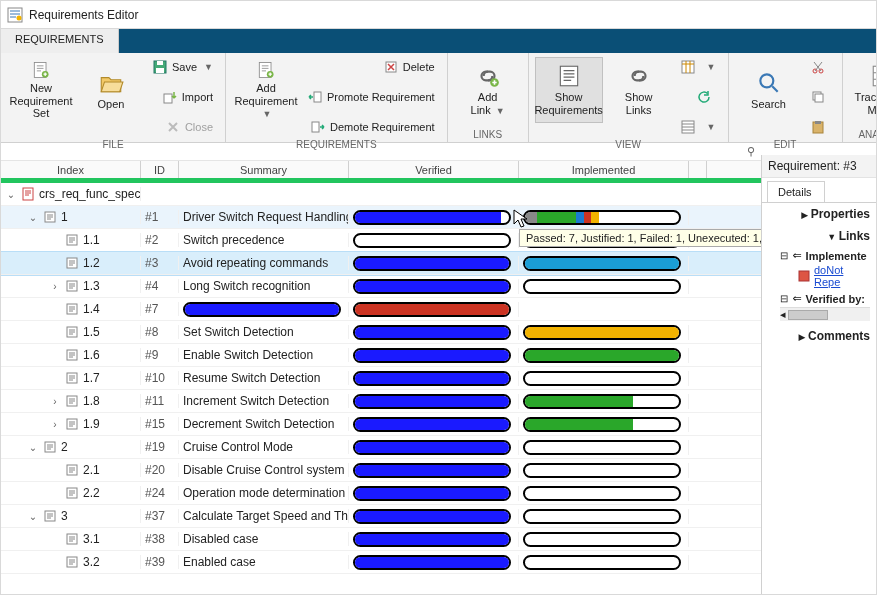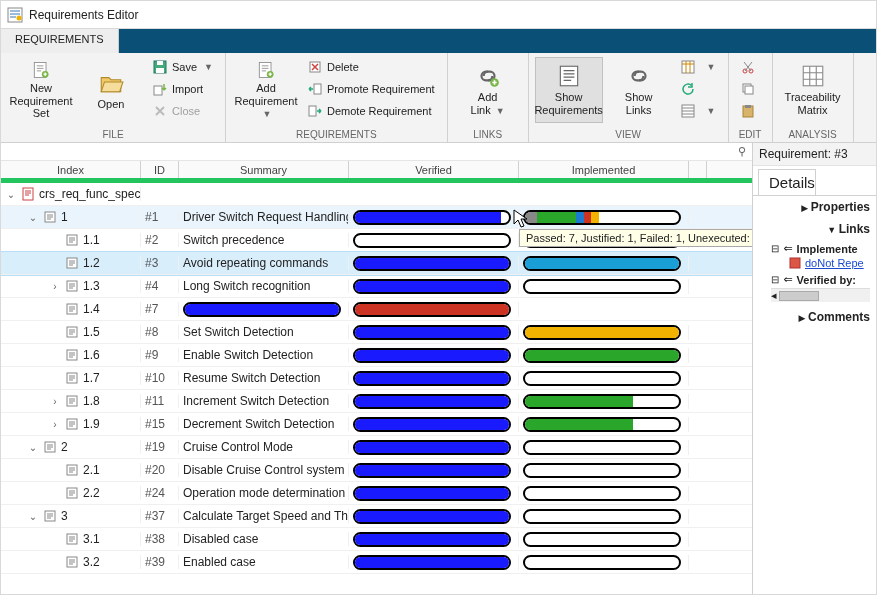--- a/index.html
+++ b/index.html
@@ -12,21 +12,21 @@
   .tabstrip { display:flex; height:24px; background:#0a4f76; }
   .tabstrip .tab { padding:4px 14px; font-size:11px; color:#222; background:#eee; border-right:1px solid #ccc; cursor:pointer; }
 
   .ribbon { display:flex; height:90px; background:#f3f3f3; border-bottom:1px solid #d0d0d0; user-select:none; }
   .group { display:flex; flex-direction:column; border-right:1px solid #d0d0d0; padding:4px 6px 2px; }
   .group-body { display:flex; flex:1; align-items:flex-start; gap:2px; }
   .group-label { text-align:center; font-size:10px; color:#666; padding-top:2px; }
   .big-btn { display:flex; flex-direction:column; align-items:center; justify-content:center; gap:2px; width:68px; height:66px; padding:2px; cursor:pointer; border:1px solid transparent; text-align:center; font-size:11px; line-height:1.15;}
   .big-btn.active { background:#e0e0e0; border-color:#c0c0c0;}
   .big-btn svg { width:26px; height:26px; }
-  .smallcol { display:flex; flex-direction:column; gap:2px;}
+  .smallcol { display:flex; flex-direction:column; gap:10px;align-items:flex-end;}
   .small-btn { display:flex; align-items:center; gap:5px; height:20px; padding:1px 6px; cursor:pointer; font-size:11px; white-space:nowrap;}
   .small-btn svg { width:14px; height:14px; flex-shrink:0;}
   .small-btn.muted { color:#a0a0a0; }
   .dd-caret { font-size:9px; color:#666; margin-left:2px;}
 
   .workspace { display:flex; height:calc(100% - 28px - 24px - 90px); }
 
   .left { flex:1; display:flex; flex-direction:column; overflow:hidden; }
   .pushpin-row{height:18px;display:flex;justify-content:flex-end;align-items:center;padding-right:6px;border-bottom:1px solid #e5e5e5;}
   .cols-header { display:flex; height:22px; background:#fafafa; border-bottom:5px solid #22c55e; color:#444; font-size:11px; }
@@ -48,23 +48,23 @@
   .cell.c-sum { justify-content:flex-start;}
   .indent { width:18px; flex-shrink:0;}
   .twisty { width:12px; text-align:center; font-size:10px; color:#666; cursor:pointer; flex-shrink:0;}
   .doc-ico, .item-ico { width:14px; height:14px; flex-shrink:0;}
 
   .bar { height:15px; width:158px; border:2px solid #000; border-radius:9px; overflow:hidden; display:flex; background:#fff;}
   .seg { height:100%; }
 
   .tooltip { position:absolute; background:#ffffe8; border:1px solid #aaa; padding:2px 6px; font-size:11px; z-index:10; white-space:nowrap;}
 
-  .right { width:124px; border-left:1px solid #d0d0d0; display:flex; flex-direction:column; font-size:12px;}
+  .right { width:115px; border-left:1px solid #d0d0d0; display:flex; flex-direction:column; font-size:12px;margin-top:12px;}
   .right .title2 { padding:4px 6px; background:#f3f3f3; border-bottom:1px solid #e3e3e3;}
-  .right .tab2 { padding:4px 10px; background:#fff; border:1px solid #d0d0d0; border-bottom:none; width:58px; margin:3px 0 0 5px; font-size:15px;}
+  .right .tab2 { padding:4px 10px; background:#fff; border:1px solid #d0d0d0; border-bottom:none; width:58px; margin:3px 0 0 5px; font-size:11px;}
   .right .section { padding:4px 6px; font-weight:bold; cursor:pointer;text-align:right;}
   .right .section::before{content:"▶ "; font-size:9px; font-weight:normal;}
   .right .section.open::before{content:"▼ "; }
   .right .body { padding:2px 6px 4px 18px; font-size:11px;}
   .right .node { display:flex; align-items:center; gap:4px; margin-bottom:2px;}
   .right a.link { color:#1a4bd1; text-decoration:underline; cursor:pointer;}
   .hsb { height:14px; border-top:1px solid #ddd; background:#f0f0f0;}
 
   svg { display:block;}
 </style>
@@ -222,20 +222,27 @@
             </svg>
             <span></span>
             <span class="dd-caret">▼</span>
           </div>
         </div>
       </div>
       <div class="group-label">VIEW</div>
     </div>
     <div class="group">
       <div class="group-body">
+        <div class="big-btn">
+          <svg viewBox="0 0 24 24">
+            <circle cx="10" cy="10" r="6" fill="none" stroke="#3a78b5" stroke-width="2"></circle>
+            <path d="M15 15l5 5" stroke="#3a78b5" stroke-width="2"></path>
+          </svg>
+          <span>Search</span>
+        </div>
         <div class="smallcol">
           <div class="small-btn">
             <svg viewBox="0 0 14 14">
               <circle cx="4" cy="11" r="2" fill="none" stroke="#c44"></circle>
               <circle cx="10" cy="11" r="2" fill="none" stroke="#c44"></circle>
               <path d="M4 11L11 2M10 11L3 2" stroke="#888"></path>
             </svg>
             <span></span>
           </div>
           <div class="small-btn">

